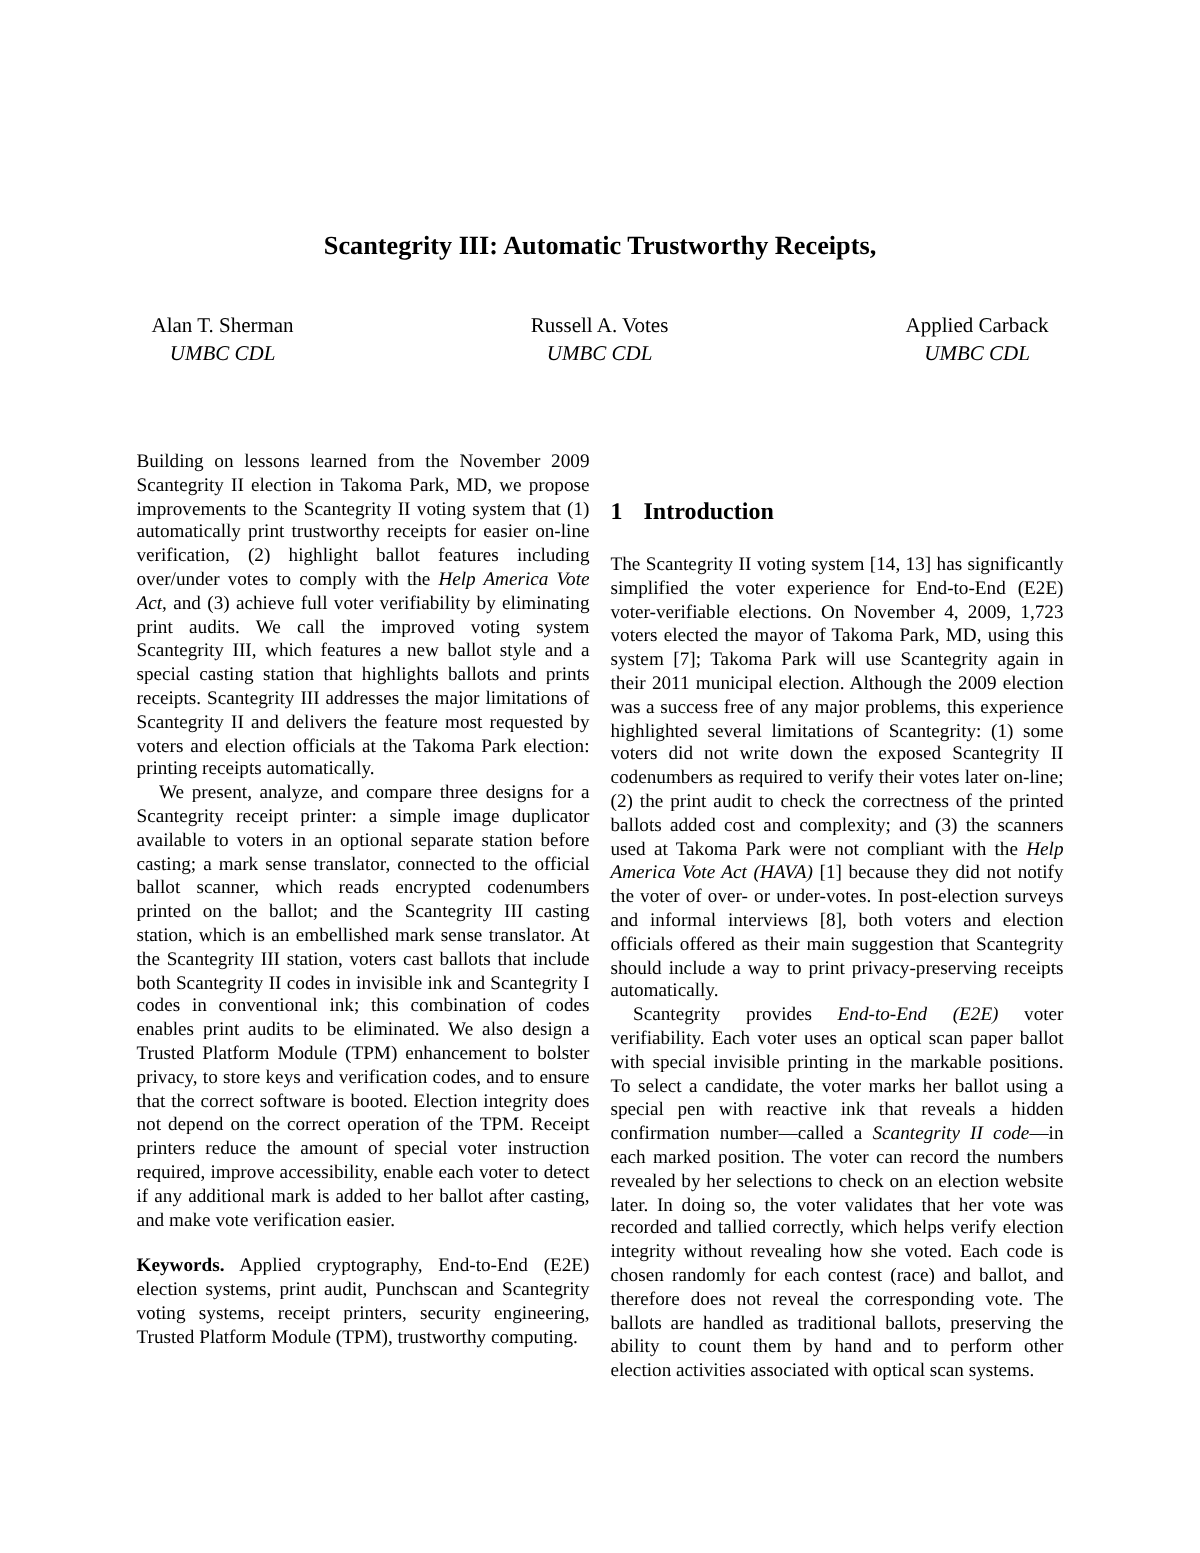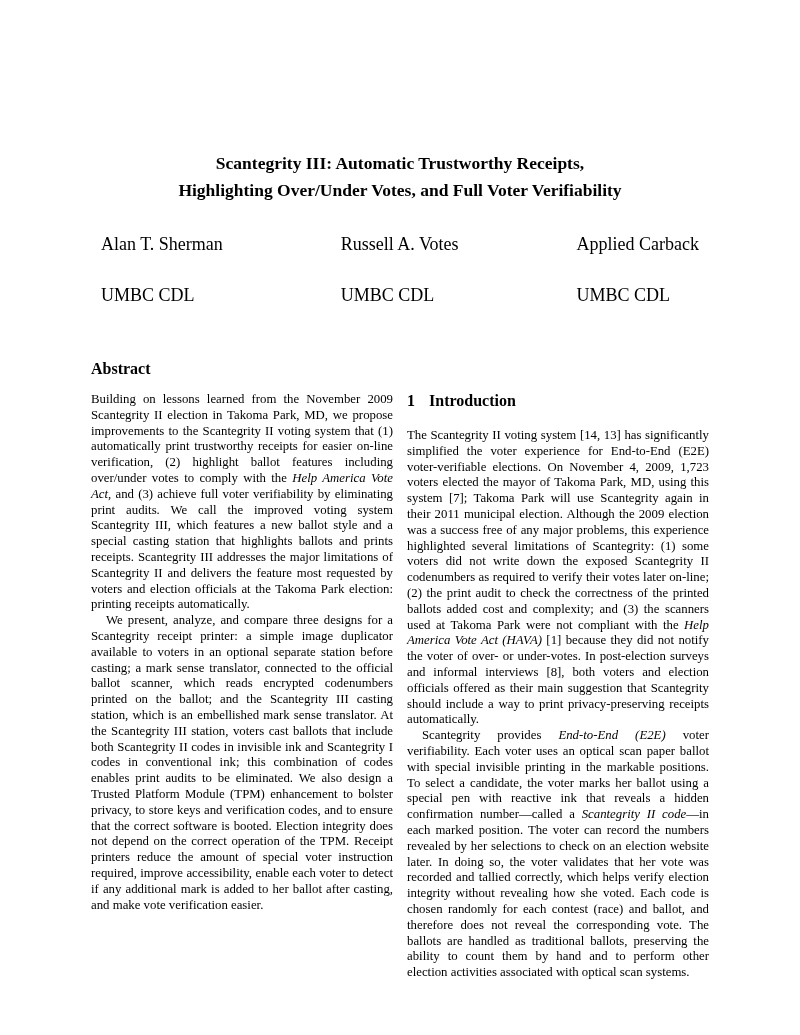--- a/index.html
+++ b/index.html
@@ -29,26 +29,26 @@
     font-size: 17.5px;
     line-height: 27px;
   }
   .authors-row {
     margin-top: 31px;
     display: flex;
     justify-content: space-between;
     padding: 0 10px;
   }
   .author-block {
-    text-align: left;
-    font-size: 18px;
+    text-align: center;
+    font-size: 14px;
     line-height: 19px;
   }
   .author-affiliation {
-    margin-top: 32px;
+    font-style: italic;
   }
   .columns {
     margin-top: 54px;
     display: flex;
     gap: 14px;
   }
   .col {
     width: 302px;
     text-align: justify;
     font-size: 12.8px;
@@ -84,44 +84,43 @@
     margin-top: 32px;
   }
 </style>
 </head>
 <body>
 
 <div class="page">
 
   <div class="paper-title">
     <div>Scantegrity III: Automatic Trustworthy Receipts,</div>
-    <div>Highlighting Over/Under Votes, and Full Voter Verifiability</div>
   </div>
 
   <div class="authors-row">
     <div class="author-block">
       <div class="author-name">Alan T. Sherman</div>
       <div class="author-affiliation">UMBC CDL</div>
     </div>
     <div class="author-block">
       <div class="author-name">Russell A. Votes</div>
       <div class="author-affiliation">UMBC CDL</div>
     </div>
     <div class="author-block">
       <div class="author-name">Applied Carback</div>
       <div class="author-affiliation">UMBC CDL</div>
     </div>
   </div>
 
   <div class="columns">
 
     <div class="col">
-      <h2 class="col-heading">Abstract</h2>
       <p class="para"><span>Building on lessons learned from the November 2009 Scantegrity II election in Takoma Park, MD, we propose improvements to the Scantegrity II voting system that (1) automatically print trustworthy receipts for easier on-line verification, (2) highlight ballot features including over/under votes to comply with the </span><span style="font-style: italic;">Help America Vote Act</span><span>, and (3) achieve full voter verifiability by eliminating print audits. We call the improved voting system Scantegrity III, which features a new ballot style and a special casting station that highlights ballots and prints receipts. Scantegrity III addresses the major limitations of Scantegrity II and delivers the feature most requested by voters and election officials at the Takoma Park election: printing receipts automatically.</span></p>
       <p class="para indent"><span>We present, analyze, and compare three designs for a Scantegrity receipt printer: a simple image duplicator available to voters in an optional separate station before casting; a mark sense translator, connected to the official ballot scanner, which reads encrypted codenumbers printed on the ballot; and the Scantegrity III casting station, which is an embellished mark sense translator. At the Scantegrity III station, voters cast ballots that include both Scantegrity II codes in invisible ink and Scantegrity I codes in conventional ink; this combination of codes enables print audits to be eliminated. We also design a Trusted Platform Module (TPM) enhancement to bolster privacy, to store keys and verification codes, and to ensure that the correct software is booted. Election integrity does not depend on the correct operation of the TPM. Receipt printers reduce the amount of special voter instruction required, improve accessibility, enable each voter to detect if any additional mark is added to her ballot after casting, and make vote verification easier.</span></p>
+      <p class="para keywords-para"><span class="keywords-label">Keywords.</span><span> Applied cryptography, End-to-End (E2E) election systems, print audit, Punchscan and Scantegrity voting systems, receipt printers, security engineering, Trusted Platform Module (TPM), trustworthy computing.</span></p>
     </div>
 
     <div class="col">
       <h2 class="col-heading intro-heading"><span class="section-number">1</span><span>Introduction</span></h2>
       <p class="para"><span>The Scantegrity II voting system [14, 13] has significantly simplified the voter experience for End-to-End (E2E) voter-verifiable elections. On November 4, 2009, 1,723 voters elected the mayor of Takoma Park, MD, using this system [7]; Takoma Park will use Scantegrity again in their 2011 municipal election. Although the 2009 election was a success free of any major problems, this experience highlighted several limitations of Scantegrity: (1) some voters did not write down the exposed Scantegrity II codenumbers as required to verify their votes later on-line; (2) the print audit to check the correctness of the printed ballots added cost and complexity; and (3) the scanners used at Takoma Park were not compliant with the </span><span style="font-style: italic;">Help America Vote Act (HAVA)</span><span> [1] because they did not notify the voter of over- or under-votes. In post-election surveys and informal interviews [8], both voters and election officials offered as their main suggestion that Scantegrity should include a way to print privacy-preserving receipts automatically.</span></p>
       <p class="para indent"><span>Scantegrity provides </span><span style="font-style: italic;">End-to-End (E2E)</span><span> voter verifiability. Each voter uses an optical scan paper ballot with special invisible printing in the markable positions. To select a candidate, the voter marks her ballot using a special pen with reactive ink that reveals a hidden confirmation number—called a </span><span style="font-style: italic;">Scantegrity II code</span><span>—in each marked position. The voter can record the numbers revealed by her selections to check on an election website later. In doing so, the voter validates that her vote was recorded and tallied correctly, which helps verify election integrity without revealing how she voted. Each code is chosen randomly for each contest (race) and ballot, and therefore does not reveal the corresponding vote. The ballots are handled as traditional ballots, preserving the ability to count them by hand and to perform other election activities associated with optical scan systems.</span></p>
     </div>
 
   </div>
 

